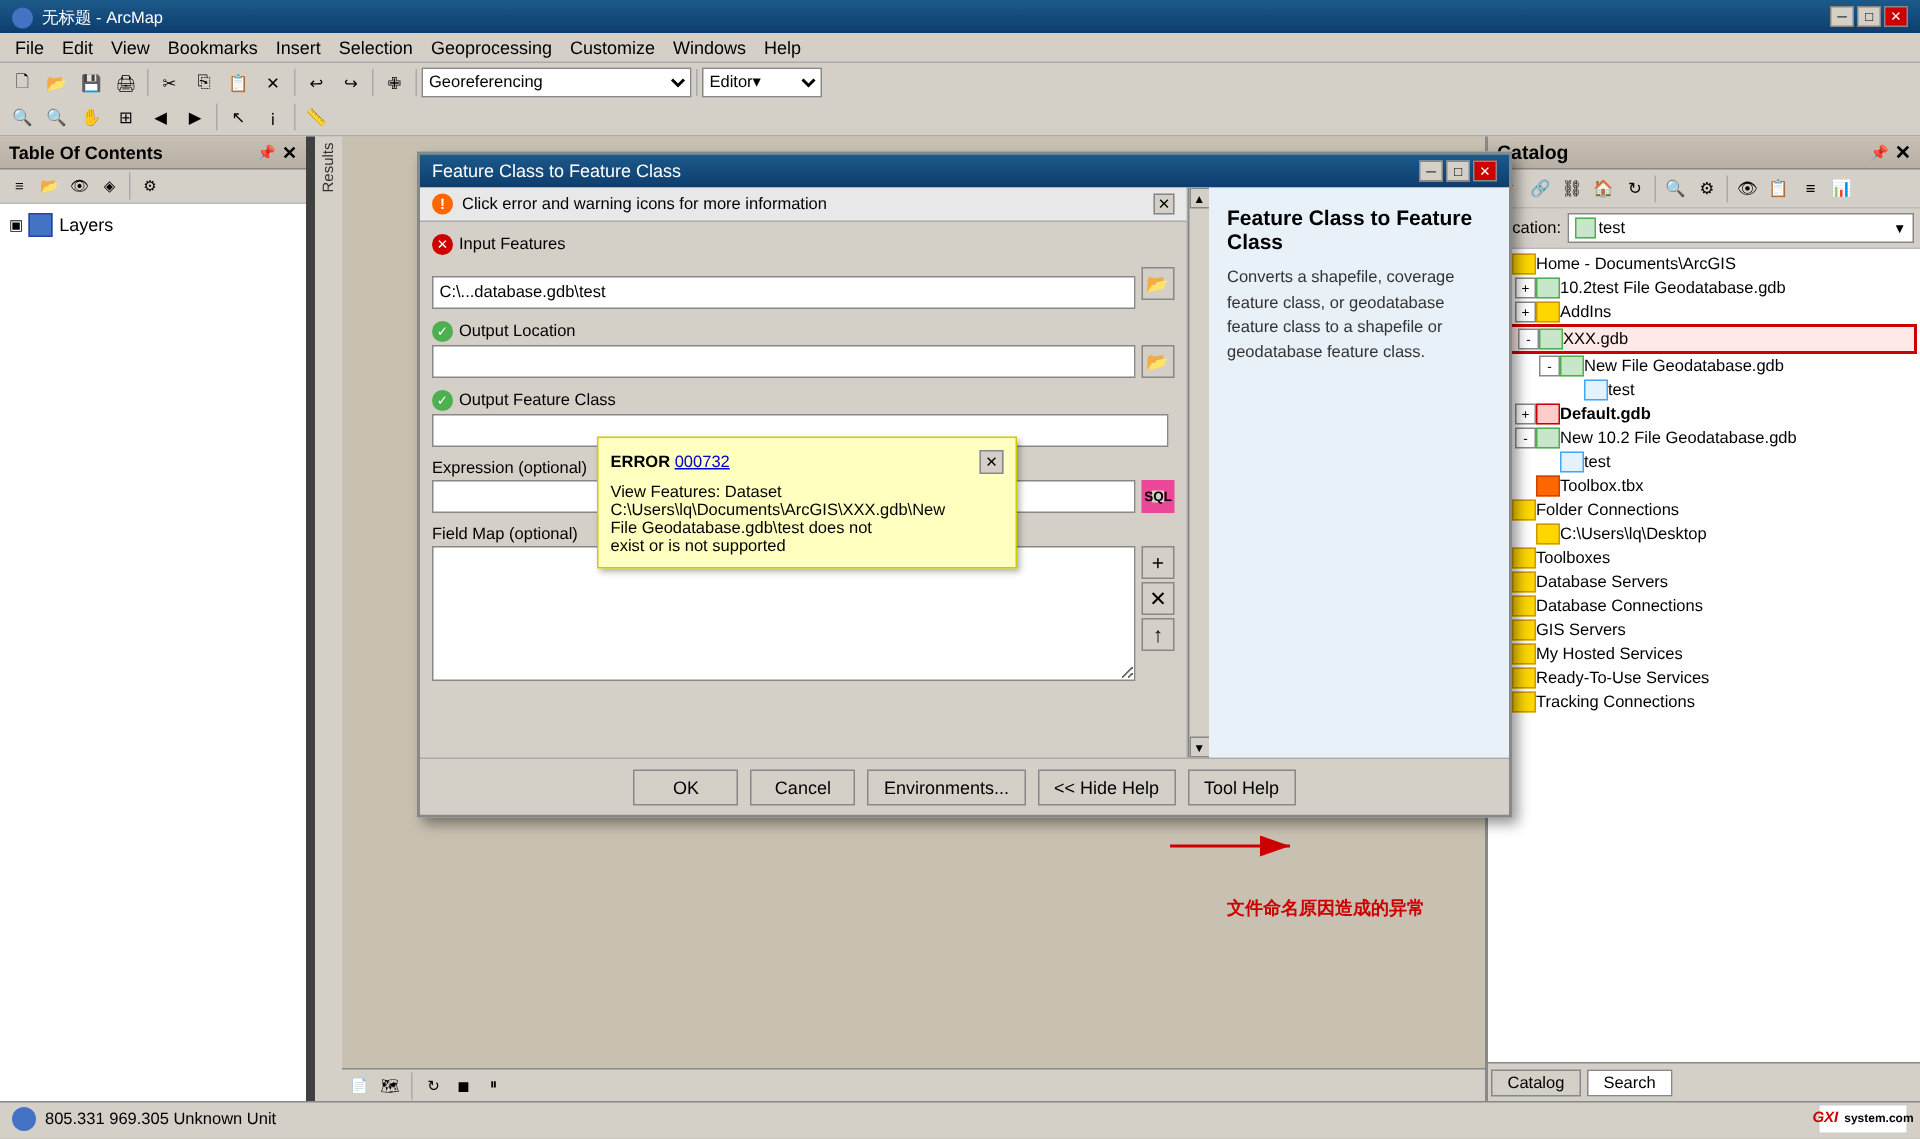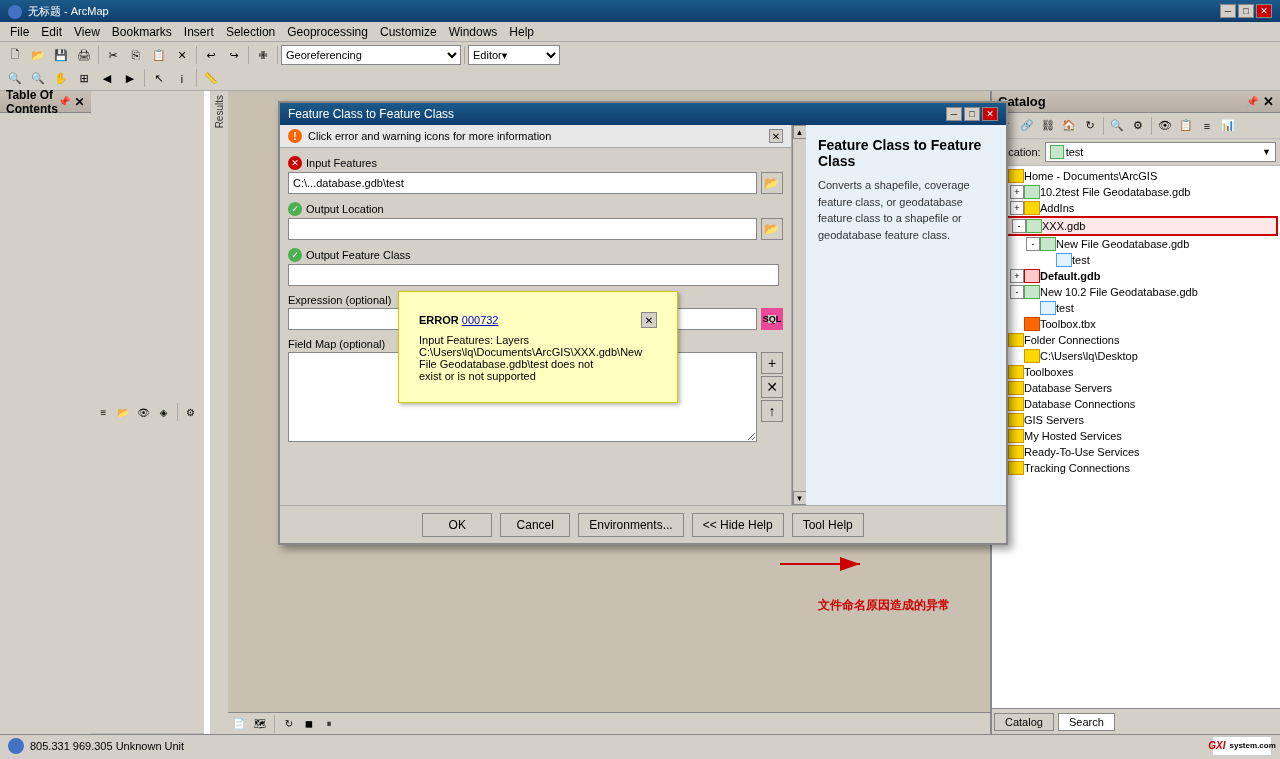--- a/index.html
+++ b/index.html
@@ -13,21 +13,21 @@
 
     
     .menu-bar { height: 20px; background: #d4d0c8; display: flex; align-items: center; padding: 0 4px; border-bottom: 1px solid #aaa; }
     .menu-item { padding: 2px 6px; font-size: 12px; cursor: pointer; }
     .toolbar-row { display: flex; align-items: center; gap: 1px; height: 24px; }
     .tb-btn { width: 22px; height: 22px; background: #d4d0c8; border: 1px solid transparent; display: flex; align-items: center; justify-content: center; cursor: pointer; font-size: 11px; }
     .tb-sep { width: 1px; height: 18px; background: #aaa; margin: 0 2px; }
     .tb-combo { height: 20px; border: 1px solid #888; background: white; font-size: 11px; width: 180px; }
 
     
-    .toc-panel { width: 210px; background: #d4d0c8; border-right: 2px solid #404040; display: flex; }
+    .toc-panel { width: 210px; background: #d4d0c8; border-right: 6px solid #404040; display: flex; flex-direction: column; }
     .toc-header { height: 22px; background: linear-gradient(to bottom, #c8c0b4, #b8b0a4); display: flex; align-items: center; justify-content: space-between; padding: 0 6px; border-bottom: 1px solid #888; font-size: 12px; font-weight: bold; }
     .toc-toolbar { display: flex; align-items: center; gap: 2px; padding: 2px 4px; border-bottom: 1px solid #bbb; }
     .toc-content { flex: 1; background: white; padding: 4px; }
     .toc-layers { display: flex; align-items: center; gap: 4px; padding: 2px; }
     .layer-icon { width: 16px; height: 16px; background: #4472c4; border: 1px solid #2244aa; }
 
     
     .map-area { flex: 1; background: #d4d0c8; position: relative; }
 
     
@@ -79,21 +79,21 @@
     .field-map-area { width: 100%; height: 90px; border: 1px solid #888; background: white; }
     .field-map-buttons { display: flex; flex-direction: column; gap: 2px; margin-left: 4px; }
     .fm-btn { width: 22px; height: 22px; background: #d4d0c8; border: 1px solid #888; display: flex; align-items: center; justify-content: center; cursor: pointer; font-size: 14px; }
     .dialog-right { width: 200px; background: #e8f0f8; padding: 12px; display: flex; flex-direction: column; }
     .help-title { font-size: 14px; font-weight: bold; margin-bottom: 8px; }
     .help-text { font-size: 11px; line-height: 1.5; color: #333; }
     .dialog-footer { height: 38px; background: #d4d0c8; border-top: 1px solid #aaa; display: flex; align-items: center; justify-content: center; gap: 8px; }
     .dlg-btn { height: 24px; min-width: 70px; background: #d4d0c8; border: 1px solid #888; cursor: pointer; font-size: 12px; padding: 0 10px; }
 
     
-    .error-popup { position: absolute; top: 200px; left: 170px; width: 280px; background: #ffffc0; border: 1px solid #cccc00; padding: 20px; font-size: 11px; box-shadow: 2px 2px 4px rgba(0,0,0,0.3); z-index: 200; }
+    .error-popup { position: absolute; top: 200px; left: 170px; width: 280px; background: #ffffc0; border: 1px solid #cccc00; padding: 8px; font-size: 11px; box-shadow: 2px 2px 4px rgba(0,0,0,0.3); z-index: 200; }
     .error-popup-header { display: flex; align-items: center; justify-content: space-between; margin-bottom: 6px; }
     .error-link { color: #0000cc; text-decoration: underline; cursor: pointer; }
     .error-close { width: 16px; height: 16px; background: #d4d0c8; border: 1px solid #888; display: flex; align-items: center; justify-content: center; cursor: pointer; font-size: 10px; }
 
     
     .dialog-scrollbar { width: 14px; background: #d4d0c8; border-left: 1px solid #888; display: flex; flex-direction: column; align-items: center; }
     .scroll-btn { width: 14px; height: 14px; background: #d4d0c8; border: 1px solid #888; display: flex; align-items: center; justify-content: center; font-size: 8px; cursor: pointer; }
     .scroll-track { flex: 1; background: #e8e4dc; }
 
     .toc-pin { font-size: 10px; cursor: pointer; }
@@ -147,21 +147,21 @@
     <div class="tb-btn">📋</div>
     <div class="tb-btn">✕</div>
     <div class="tb-sep"></div>
     <div class="tb-btn">↩</div>
     <div class="tb-btn">↪</div>
     <div class="tb-sep"></div>
     <div class="tb-btn">✙</div>
     <div class="tb-sep"></div>
     <select class="tb-combo"><option>Georeferencing</option></select>
     <div class="tb-sep"></div>
-    <select class="tb-combo" style="width:92px;"><option>Editor▾</option></select>
+    <select class="tb-combo" style="width:80px;"><option>Editor▾</option></select>
   </div>
   <div class="toolbar-row" style="padding: 1px 4px; flex-wrap: wrap; gap:1px;">
     <div class="tb-btn">🔍</div>
     <div class="tb-btn">🔍</div>
     <div class="tb-btn">✋</div>
     <div class="tb-btn">⊞</div>
     <div class="tb-btn">◀</div>
     <div class="tb-btn">▶</div>
     <div class="tb-sep"></div>
     <div class="tb-btn">↖</div>
@@ -234,21 +234,21 @@
           </div>
 
           <div class="dialog-form">
 
             <div class="form-section">
               <div class="form-label">
                 <div class="error-icon">✕</div>
                 <span>Input Features</span>
               </div>
               <div class="form-input-row">
-                <input class="form-input" value="C:\...database.gdb\test" style="font-size: 11px;">
+                <input class="form-input" value="C:\...database.gdb\test" style="font-size: 11px; margin-top: 12px;">
                 <div class="browse-btn">📂</div>
               </div>
             </div>
 
             <div class="form-section">
               <div class="form-label">
                 <div class="ok-icon">✓</div>
                 <span>Output Location</span>
               </div>
               <div class="form-input-row">
@@ -310,21 +310,21 @@
         <button class="dlg-btn">&lt;&lt; Hide Help</button>
         <button class="dlg-btn">Tool Help</button>
       </div>
     </div>
 
     <div class="error-popup">
       <div class="error-popup-header">
         <span><strong>ERROR </strong><span class="error-link">000732</span></span>
         <div class="error-close">✕</div>
       </div>
-      <div>Input Features: Layers</div>
+      <div>View Features: Dataset</div>
       <div>C:\Users\lq\Documents\ArcGIS\XXX.gdb\New</div>
       <div>File Geodatabase.gdb\test does not</div>
       <div>exist or is not supported</div>
     </div>
 
     <div style="position:absolute; bottom:120px; right:40px; color:#cc0000;">
 
       <svg width="120" height="60" style="position:absolute; bottom:20px; right:60px;">
         <defs>
           <marker id="arrowhead" markerWidth="10" markerHeight="7" refX="10" refY="3.5" orient="auto">

